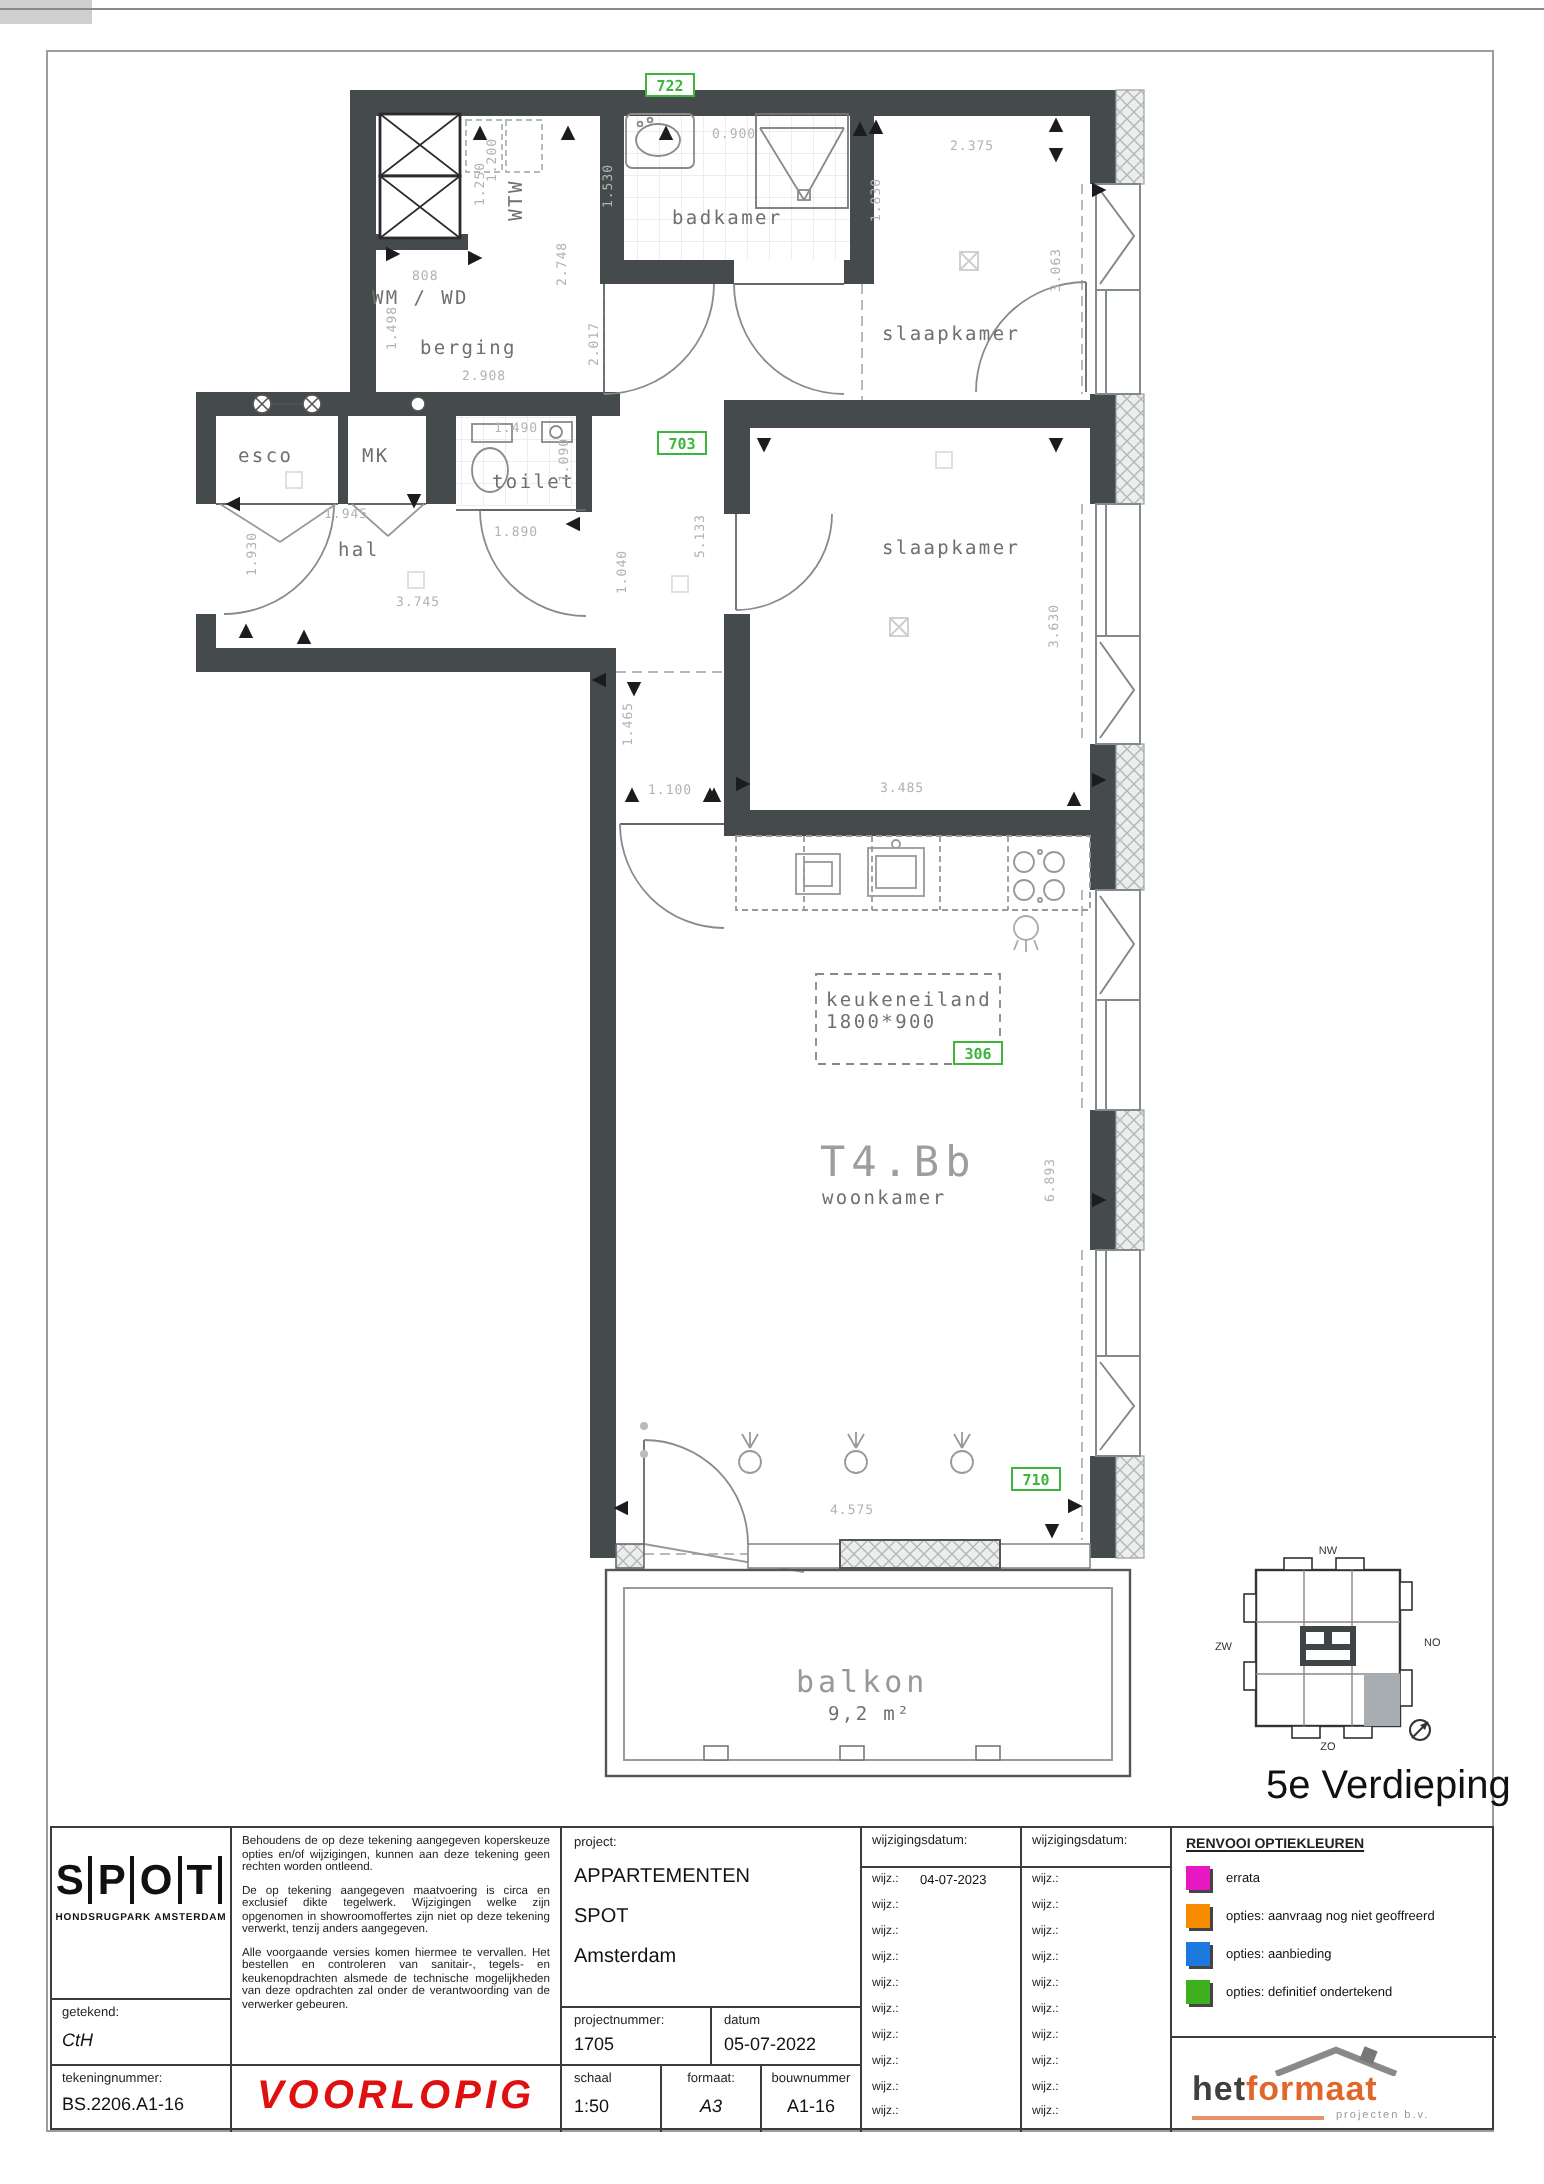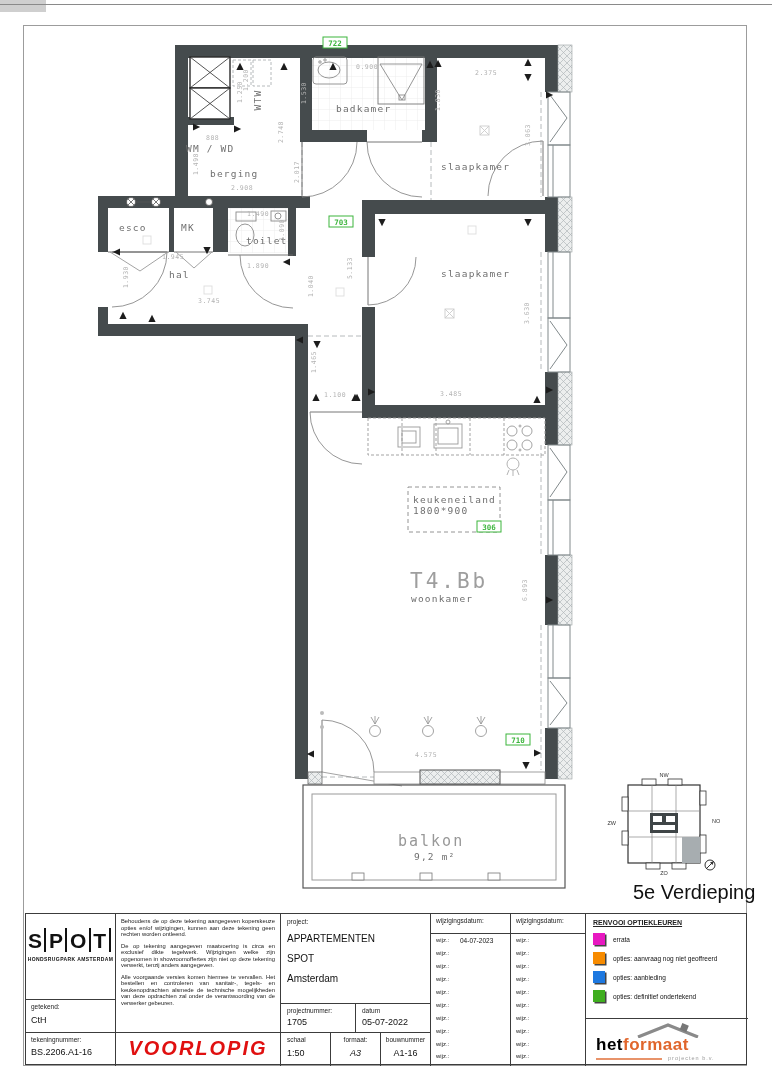--- a/index.html
+++ b/index.html
@@ -38,21 +38,21 @@
   .wijz-row{height:12.9px;display:flex;align-items:center;padding-left:5px;}
   .wijz-lab{font-size:6px;width:24px;color:#222;}
   .wijz-val{font-size:6.5px;color:#111;}
   .renv-title{font-size:7px;font-weight:bold;text-decoration:underline;padding:5px 0 0 7px;}
   .leg-item{display:flex;align-items:center;margin:7px 0 0 7px;}
   .leg-sq{width:12px;height:12px;box-shadow:1.5px 1.5px 0 0 #444;margin-right:8px;flex:none;}
   .leg-lab{font-size:6.5px;color:#111;}
   .wl-wrap{position:relative;width:100%;height:100%;}
   .wl-roof{position:absolute;left:48px;top:3px;}
   .wl-text{position:absolute;left:10px;top:16px;font-size:17px;font-weight:bold;letter-spacing:0.5px;}
-  .wl-het{color:#000000;} .wl-oon{color:#e0662c;}
+  .wl-het{color:#404040;} .wl-oon{color:#e0662c;}
   .wl-line{position:absolute;left:10px;top:39px;width:66px;height:2px;background:#e8936a;}
   .wl-sub{position:absolute;left:82px;top:36px;font-size:5.5px;color:#9a9a9a;letter-spacing:1px;}
 </style>
 </head>
 <body>
 
 <div class="artifact-bar"></div>
 <div class="top-line"></div>
 <div class="sheet-border"></div>
 
@@ -385,21 +385,21 @@
       </div>
     <div class="spot-sub">HONDSRUGPARK AMSTERDAM</div>
   </div>
   <div class="cell br bb disc" style="left:90px;top:0;width:165px;height:119px;">
     <p>Behoudens de op deze tekening aangegeven koperskeuze opties en/of wijzigingen, kunnen aan deze tekening geen rechten worden ontleend.</p>
     <p>De op tekening aangegeven maatvoering is circa en exclusief dikte tegelwerk. Wijzigingen welke zijn opgenomen in showroomoffertes zijn niet op deze tekening verwerkt, tenzij anders aangegeven.</p>
     <p>Alle voorgaande versies komen hiermee te vervallen. Het bestellen en controleren van sanitair-, tegels- en keukenopdrachten alsmede de technische mogelijkheden van deze opdrachten zal onder de verantwoording van de verwerker gebeuren.</p>
   </div>
   <div class="cell br bb" style="left:0;top:86;left:0;top:86px;width:90px;height:33px;padding:3px 5px;">
     <div class="lab">getekend:</div>
-    <div class="val" style="margin-top:5px;">CtH</div>
+    <div class="val" style="margin-top:5px;font-style:italic;">CtH</div>
   </div>
   <div class="cell br" style="left:0;top:119px;width:90px;height:33px;padding:3px 5px;">
     <div class="lab">tekeningnummer:</div>
     <div class="val" style="margin-top:4px;">BS.2206.A1-16</div>
   </div>
   <div class="cell br bb" style="left:255px;top:0;width:150px;height:90px;padding:4px 6px;">
     <div class="lab">project:</div>
     <div class="val" style="margin-top:8px;font-size:10px;">APPARTEMENTEN</div>
     <div class="val" style="margin-top:9px;font-size:10px;">SPOT</div>
     <div class="val" style="margin-top:9px;font-size:10px;">Amsterdam</div>

